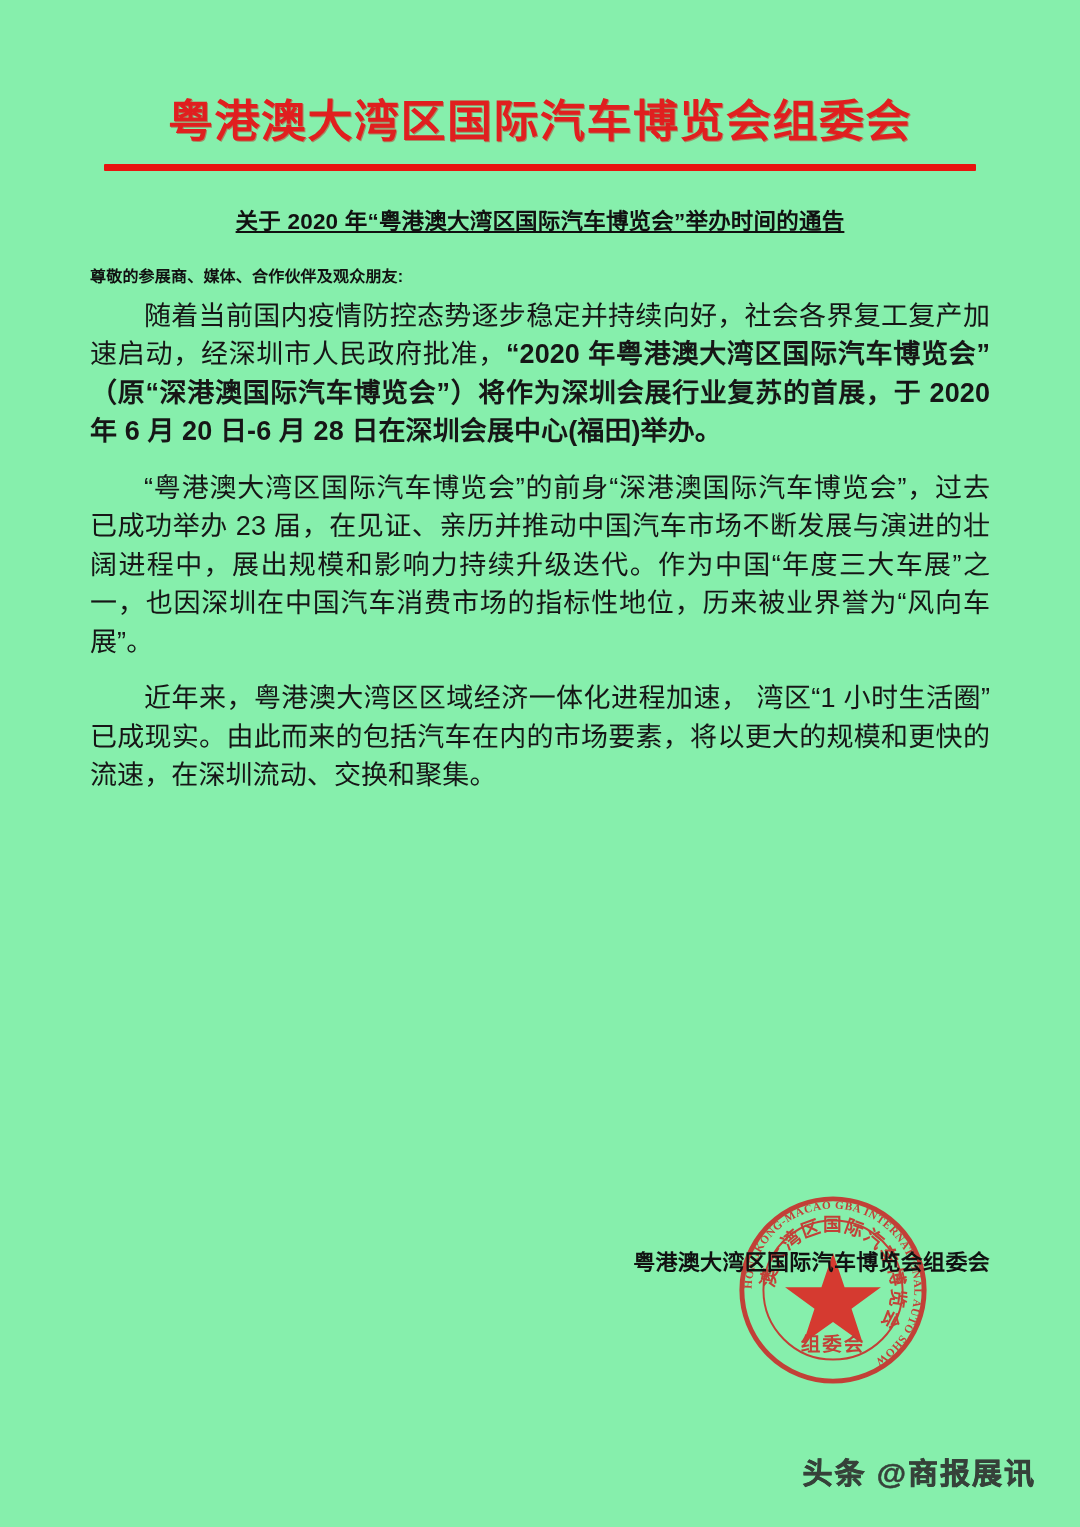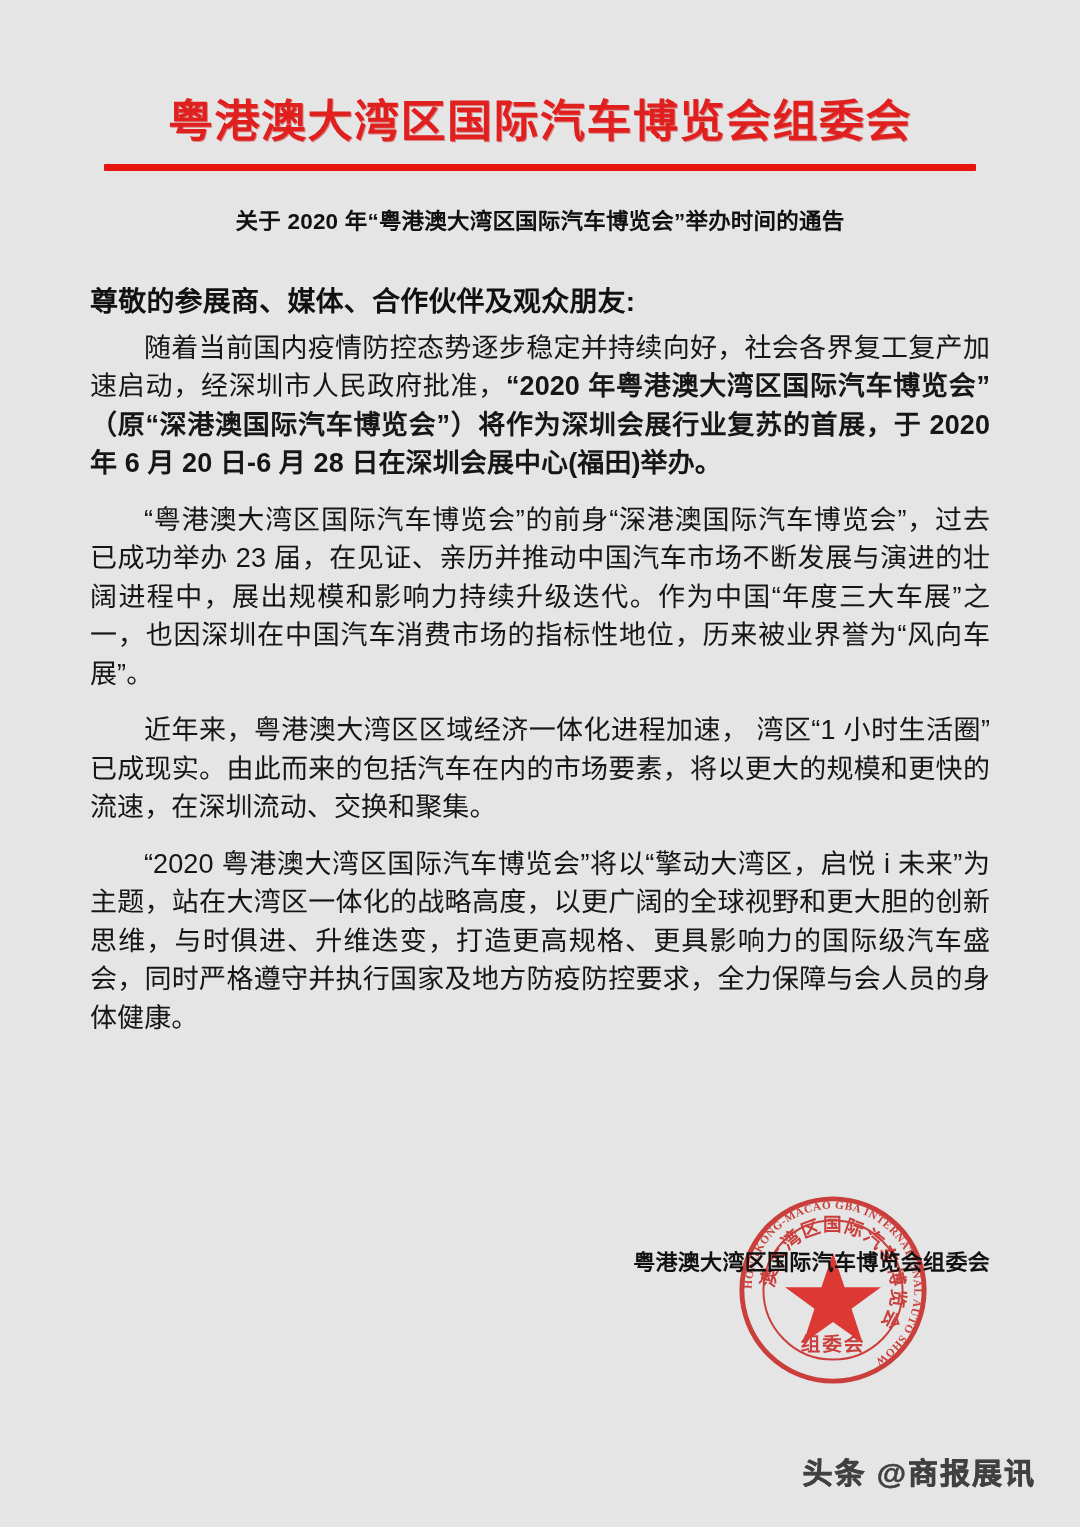--- a/index.html
+++ b/index.html
@@ -13,21 +13,21 @@
     height: 1527px;
     position: relative;
     font-family: "Liberation Sans", "DejaVu Sans", sans-serif;
     color: #1a1a1a;
     overflow: hidden;
   }
   .page {
     position: relative;
     width: 1080px;
     height: 1527px;
-    background: #e5e5e5;
+    background: #86efac;
     box-sizing: border-box;
   }
 
   
   .doc-header {
     padding-top: 96px;
     text-align: center;
   }
   .doc-title {
     font-size: 45px;
@@ -52,25 +52,26 @@
     box-sizing: border-box;
   }
   .subject-line {
     text-align: center;
     font-size: 22.5px;
     font-weight: 700;
     line-height: 1.5;
     margin-top: 34px;
     letter-spacing: 0.2px;
     color: #111;
+    text-decoration: underline;
   }
   .salutation {
-    font-size: 28px;
+    font-size: 16px;
     font-weight: 700;
-    margin-top: 40px;
+    margin-top: 24px;
     letter-spacing: 0.2px;
     color: #111;
   }
   p.para {
     font-size: 27px;
     line-height: 38.5px;
     margin: 10px 0 0 0;
     text-indent: 2em;
     text-align: justify;
     text-justify: inter-ideograph;
@@ -154,21 +155,20 @@
   <div class="doc-body">
 
     <div class="subject-line">关于 2020 年“粤港澳大湾区国际汽车博览会”举办时间的通告</div>
 
     <div class="salutation">尊敬的参展商、媒体、合作伙伴及观众朋友:</div>
 
     <div id="paragraph-container">
         <p class="para"><span>随着当前国内疫情防控态势逐步稳定并持续向好，社会各界复工复产加速启动，经深圳市人民政府批准，</span><span class="b">“2020 年粤港澳大湾区国际汽车博览会”（原“深港澳国际汽车博览会”）将作为深圳会展行业复苏的首展，于 2020 年 6 月 20 日-6 月 28 日在深圳会展中心(福田)举办。</span></p>
         <p class="para tight"><span>“粤港澳大湾区国际汽车博览会”的前身“深港澳国际汽车博览会”，过去已成功举办 23 届，在见证、亲历并推动中国汽车市场不断发展与演进的壮阔进程中，展出规模和影响力持续升级迭代。作为中国“年度三大车展”之一，也因深圳在中国汽车消费市场的指标性地位，历来被业界誉为“风向车展”。</span></p>
         <p class="para tight"><span>近年来，粤港澳大湾区区域经济一体化进程加速， 湾区“1 小时生活圈”已成现实。由此而来的包括汽车在内的市场要素，将以更大的规模和更快的流速，在深圳流动、交换和聚集。</span></p>
-        <p class="para tight"><span>“2020 粤港澳大湾区国际汽车博览会”将以“擎动大湾区，启悦 i 未来”为主题，站在大湾区一体化的战略高度，以更广阔的全球视野和更大胆的创新思维，与时俱进、升维迭变，打造更高规格、更具影响力的国际级汽车盛会，同时严格遵守并执行国家及地方防疫防控要求，全力保障与会人员的身体健康。</span></p>
       </div>
 
   </div>
 
   <div class="seal">
     <svg viewBox="0 0 200 200" xmlns="http://www.w3.org/2000/svg" aria-hidden="true">
       <defs>
         <path id="outerArc" d="M 100,100 m -83,0 a 83,83 0 1,1 166,0 a 83,83 0 1,1 -166,0"></path>
         <path id="innerArc" d="M 100,100 m -60,0 a 60,60 0 1,1 120,0 a 60,60 0 1,1 -120,0"></path>
         <path id="bottomArc" d="M 100,100 m -52,0 a 52,52 0 1,0 104,0"></path>

